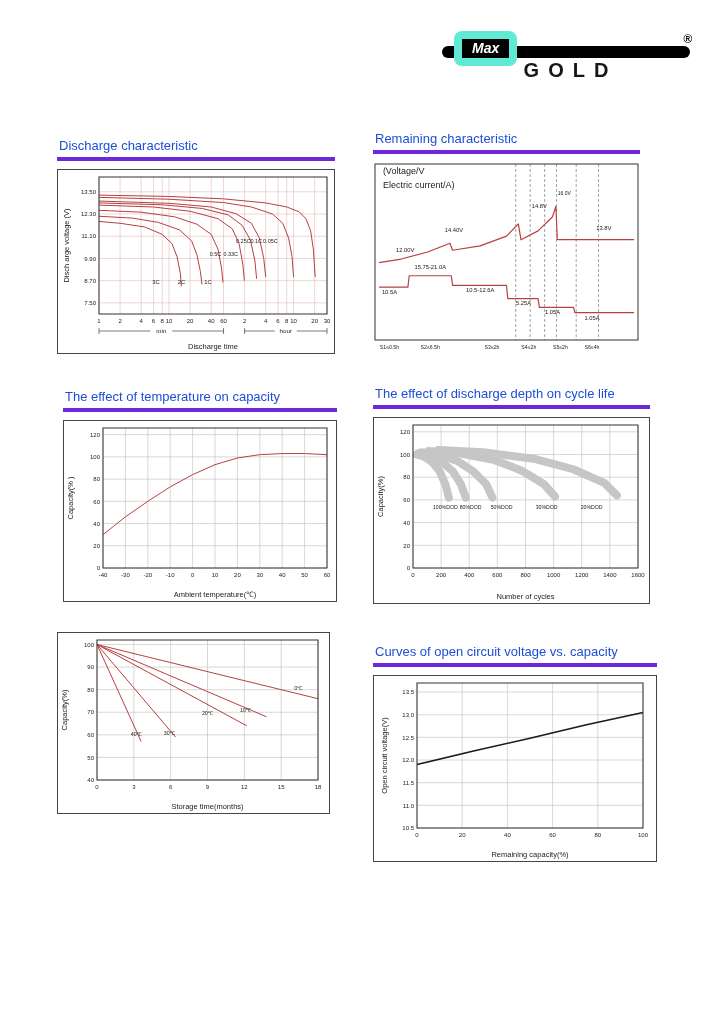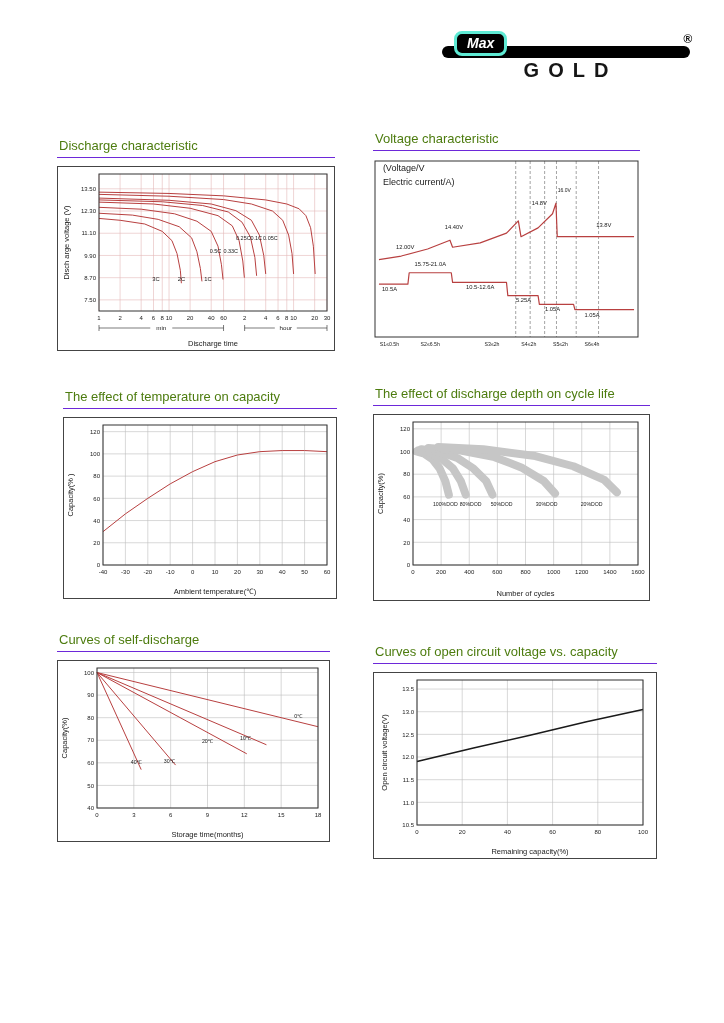--- a/index.html
+++ b/index.html
@@ -5,29 +5,29 @@
   * { margin:0; padding:0; box-sizing:border-box; }
   html,body { background:#ffffff; }
   body { font-family:"Liberation Sans", sans-serif; }
   .page { position:relative; width:724px; height:1023px; background:#fff; overflow:hidden; margin:0 auto; }
 
   
   .logo { position:absolute; top:46px; right:34px; width:248px; }
   .logo-perf { position:relative; background:#000; color:#fff; font-style:italic; font-weight:bold;
                font-size:29px; text-align:center; border-radius:10px; padding:5px 8px 7px 8px; }
   .logo-max { position:absolute; top:-15px; left:12px; background:#000; color:#fff; font-style:italic;
-              font-weight:bold; font-size:14px; padding:1px 10px 2px 10px; border-radius:8px; border:3px solid #5eead4; }
+              font-weight:bold; font-size:14px; padding:1px 10px 2px 10px; border-radius:8px; border:8px solid #5eead4; }
   .logo-reg { position:absolute; top:-14px; right:-2px; font-size:12px; color:#111; font-weight:bold; }
   .logo-gold { color:#161616; font-weight:bold; font-size:20px; text-align:center; letter-spacing:9px;
                margin-top:1px; text-indent:9px; }
 
   
   .sec { position:absolute; }
-  .sec-title { font-size:13px; font-weight:normal; color:#4d7c0f; padding:0 0 4px 2px;
-               border-bottom:1px solid #6d28d9; margin-bottom:8px; white-space:nowrap; }
+  .sec-title { font-size:13px; font-weight:normal; color:#1d4ed8; padding:0 0 4px 2px;
+               border-bottom:4px solid #6d28d9; margin-bottom:8px; white-space:nowrap; }
   .chart { display:block; background:#fff; }
   svg text { font-family:"Liberation Sans", sans-serif; }
 
   .s1 { left:57px;  top:138px; width:278px; }
   .s2 { left:373px; top:131px; width:267px; }
   .s3 { left:63px;  top:389px; width:274px; }
   .s4 { left:373px; top:386px; width:277px; }
   .s5 { left:57px;  top:632px; width:273px; }
   .s6 { left:373px; top:644px; width:284px; }
 </style>
@@ -118,21 +118,21 @@
         <text x="173.73" y="86.68" text-anchor="middle" font-size="5.5" fill="#222">0.33C</text>
         <text x="186.33" y="74.28" text-anchor="middle" font-size="5.5" fill="#222">0.25C</text>
         <text x="199.28" y="74.28" text-anchor="middle" font-size="5.5" fill="#222">0.1C</text>
         <text x="213.4" y="74.28" text-anchor="middle" font-size="5.5" fill="#222">0.05C</text>
         <text x="156" y="180" text-anchor="middle" font-size="7.5" fill="#222">Discharge time</text>
         <text text-anchor="middle" font-size="7.5" fill="#222" transform="translate(12,76.5) rotate(-90)">Disch arge voltage (V)</text>
       </svg>
   </section>
 
   <section class="sec s2">
-    <h2 class="sec-title">Voltage characteristic</h2>
+    <h2 class="sec-title">Remaining characteristic</h2>
     <svg class="chart" viewBox="0 0 267 196" width="267" height="196">
         <line x1="142.71" y1="2" x2="142.71" y2="178" stroke="#666" stroke-width="0.6" stroke-dasharray="3 2"></line>
         <line x1="157.17" y1="2" x2="157.17" y2="178" stroke="#666" stroke-width="0.6" stroke-dasharray="3 2"></line>
         <line x1="171.64" y1="2" x2="171.64" y2="178" stroke="#666" stroke-width="0.6" stroke-dasharray="3 2"></line>
         <line x1="183.47" y1="2" x2="183.47" y2="178" stroke="#666" stroke-width="0.6" stroke-dasharray="3 2"></line>
         <line x1="203.2" y1="2" x2="203.2" y2="178" stroke="#666" stroke-width="0.6" stroke-dasharray="3 2"></line>
         <line x1="225.55" y1="2" x2="225.55" y2="178" stroke="#666" stroke-width="0.6" stroke-dasharray="3 2"></line>
         <polyline points="5.95,100.56 28.3,97.04 54.6,90 76.96,81.2 79.58,88.24 107.2,83.84 133.5,74.16 145.34,61.84 147.97,77.68 165.06,68.88 179.53,54.8 182.94,44.24 184.26,77.68 261.06,77.68" fill="none" stroke="#b84040" stroke-width="1.2" stroke-linejoin="round"></polyline>
         <polyline points="5.95,125.2 34.88,125.2 36.19,113.76 78.27,113.76 79.58,123.44 133.5,123.44 134.82,136.64 165.06,136.64 166.38,145.44 200.57,145.44 201.88,150.72 261.06,150.72" fill="none" stroke="#b84040" stroke-width="1.2" stroke-linejoin="round"></polyline>
         <rect x="2" y="2" width="263" height="176" fill="none" stroke="#333" stroke-width="1"></rect>
@@ -251,21 +251,20 @@
         <text x="97.66" y="91.98" text-anchor="middle" font-size="5.2" fill="#222">80%DOD</text>
         <text x="128.59" y="91.98" text-anchor="middle" font-size="5.2" fill="#222">50%DOD</text>
         <text x="173.59" y="91.98" text-anchor="middle" font-size="5.2" fill="#222">30%DOD</text>
         <text x="218.59" y="91.98" text-anchor="middle" font-size="5.2" fill="#222">20%DOD</text>
         <text x="152.5" y="182" text-anchor="middle" font-size="7.5" fill="#222">Number of cycles</text>
         <text text-anchor="middle" font-size="7.5" fill="#222" transform="translate(10,79.5) rotate(-90)">Capacity(%)</text>
       </svg>
   </section>
 
   <section class="sec s5">
-    <h2 class="sec-title">Curves of self-discharge</h2>
     <svg class="chart" viewBox="0 0 273 182" width="273" height="182">
         <rect x="0.5" y="0.5" width="272" height="181" fill="none" stroke="#444" stroke-width="1"></rect>
         <line x1="40" y1="8" x2="40" y2="148" stroke="#bdbdbd" stroke-width="0.6"></line>
         <line x1="76.83" y1="8" x2="76.83" y2="148" stroke="#bdbdbd" stroke-width="0.6"></line>
         <line x1="113.67" y1="8" x2="113.67" y2="148" stroke="#bdbdbd" stroke-width="0.6"></line>
         <line x1="150.5" y1="8" x2="150.5" y2="148" stroke="#bdbdbd" stroke-width="0.6"></line>
         <line x1="187.33" y1="8" x2="187.33" y2="148" stroke="#bdbdbd" stroke-width="0.6"></line>
         <line x1="224.17" y1="8" x2="224.17" y2="148" stroke="#bdbdbd" stroke-width="0.6"></line>
         <line x1="261" y1="8" x2="261" y2="148" stroke="#bdbdbd" stroke-width="0.6"></line>
         <line x1="40" y1="148" x2="261" y2="148" stroke="#bdbdbd" stroke-width="0.6"></line>

